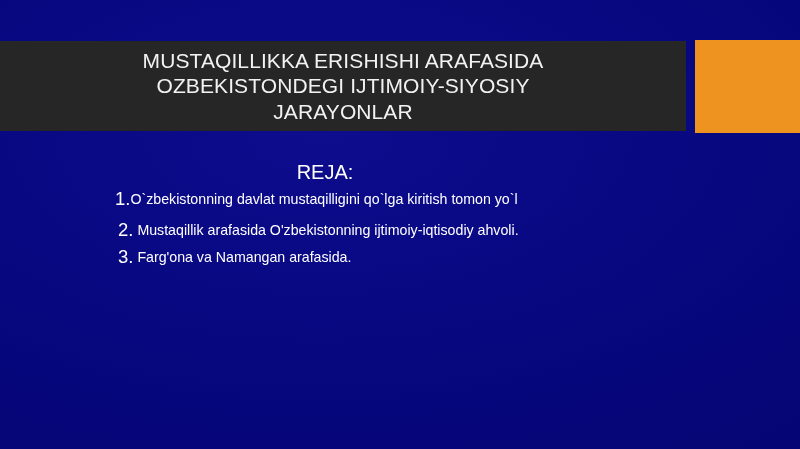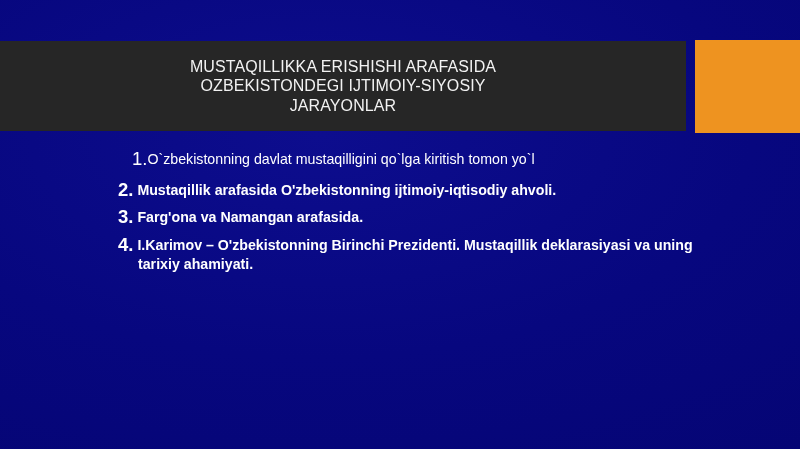--- a/index.html
+++ b/index.html
@@ -30,21 +30,21 @@
     height: 90px;
     background: #262626;
     display: flex;
     align-items: center;
     justify-content: center;
     box-sizing: border-box;
     padding: 0 14px;
   }
   #title-text {
     color: #f2f2f2;
-    font-size: 16px;
+    font-size: 21px;
     line-height: 1.21;
     text-align: center;
     letter-spacing: 0.1px;
     white-space: pre-line;
     font-weight: 400;
   }
 
   
   #accent-block {
     position: absolute;
@@ -74,21 +74,21 @@
   .agenda-list {
     list-style: none;
     margin: 0;
     padding: 0;
   }
   .agenda-item {
     color: #ffffff;
     font-size: 14.2px;
     line-height: 1.32;
     position: relative;
-    margin: 0 0 9px 17px;
+    margin: 0 0 9px 0;
   }
   .agenda-item .num {
     font-size: 18.5px;
     line-height: 1;
     vertical-align: -1px;
   }
   
   #item-1 {
     padding-left: 115px;
     padding-right: 160px;
@@ -99,21 +99,20 @@
     display: block;
     margin-left: -65px;
     margin-top: 1px;
   }
   
   .agenda-item.indented {
     margin-left: 118px;
     padding-left: 20px;
     padding-right: 76px;
     text-indent: -20px;
-    font-weight: bold;
   }
   .agenda-item.indented .txt {
     text-indent: 0;
   }
   #item-4 { margin-bottom: 0; }
 </style>
 </head>
 <body>
 
 <div id="slide">
@@ -121,34 +120,32 @@
   <div id="accent-block"></div>
 
   <div id="title-banner">
     <div id="title-text">MUSTAQILLIKKA ERISHISHI ARAFASIDA
 OZBEKISTONDEGI IJTIMOIY-SIYOSIY
 JARAYONLAR</div>
   </div>
 
   <div id="body-area">
 
+    <div id="reja-heading">REJA:</div>
 
     <ul class="agenda-list">
 
       <li class="agenda-item" id="item-1">
         <span class="num">1.</span><span class="txt">O`zbekistonning davlat mustaqilligini qo`lga kiritish tomon yo`l</span>
       </li>
 
       <li class="agenda-item indented" id="item-2">
         <span class="num">2.</span><span class="txt"> Mustaqillik arafasida O'zbekistonning ijtimoiy-iqtisodiy ahvoli.</span>
       </li>
 
       <li class="agenda-item indented" id="item-3">
         <span class="num">3.</span><span class="txt"> Farg'ona va Namangan arafasida.</span>
       </li>
 
-      <li class="agenda-item indented" id="item-4">
-        <span class="num">4.</span><span class="txt"> I.Karimov – O'zbekistonning Birinchi Prezidenti. Mustaqillik deklarasiyasi va uning tarixiy ahamiyati.</span>
-      </li>
 
     </ul>
   </div>
 </div>
 
 </body></html>

